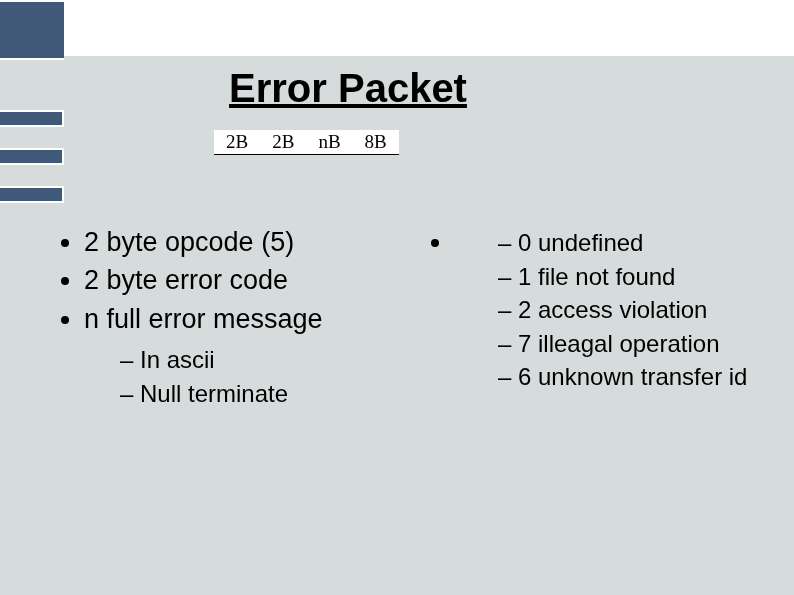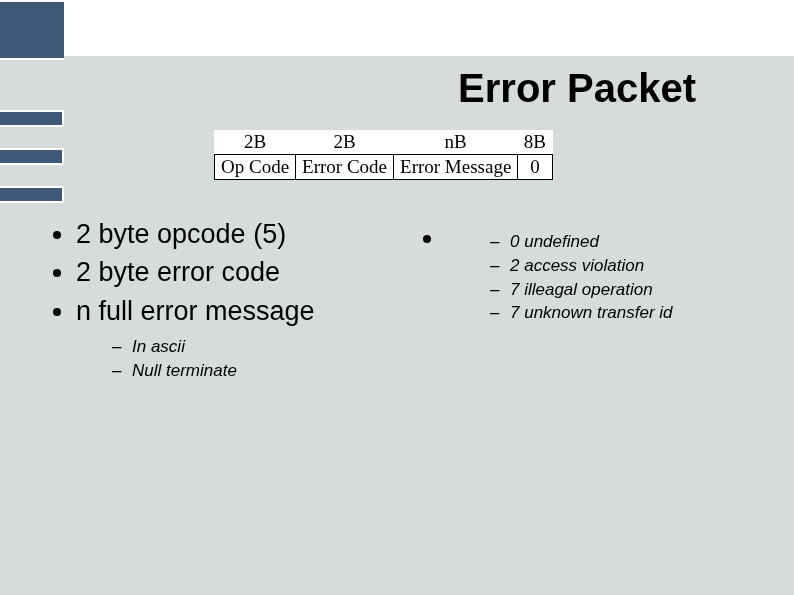--- a/index.html
+++ b/index.html
@@ -48,37 +48,38 @@
   }
   .stub.s1 { top: 110px; }
   .stub.s2 { top: 148px; }
   .stub.s3 { top: 186px; }
 
   .title {
     position: absolute;
     top: 66px;
     left: 0;
     width: 696px;
-    text-align: right;
+    text-align: center;
     font-size: 40px;
     font-weight: bold;
     color: #000000;
+    text-decoration: underline;
   }
 
   
   .pkt-table {
     position: absolute;
     top: 130px;
     left: 214px;
     border-collapse: collapse;
     background: #ffffff;
   }
   .pkt-table td {
     border: 1px solid #000;
-    padding: 1px 6px;
+    padding: 1px 12px;
     font-family: "Times New Roman", Times, serif;
     font-size: 19px;
     text-align: center;
     white-space: nowrap;
   }
   .pkt-table tr.sizes td {
     border-left: none;
     border-right: none;
     border-top: none;
     border-bottom: 1px solid #000;
@@ -97,41 +98,40 @@
     flex-direction: row;
   }
   .col {
     flex: 0 0 auto;
   }
   .col.left { width: 360px; }
   .col.right { width: 370px; margin-left: 10px;}
 
   ul.lvl1 {
     list-style: disc;
-    margin: 0;
+    margin: 8px;
     padding-left: 32px;
   }
   ul.lvl1 > li {
     font-size: 27px;
     color: #000;
     line-height: 1.35;
     margin-bottom: 2px;
   }
   ul.lvl2 {
     list-style: none;
     margin: 6px 0 0 0;
     padding-left: 36px;
   }
   ul.lvl2 > li {
-    font-size: 17px;
+    font-size: 24px;
     color: #000;
     line-height: 1.4;
     position: relative;
     padding-left: 20px;
-    font-style: italic;
   }
   ul.lvl2 > li::before {
     content: "–";
     position: absolute;
     left: 0;
     top: 0;
   }
   .right ul.lvl2 {
     padding-left: 44px;
     margin-top: 4px;
@@ -151,26 +151,20 @@
   <div class="title">Error Packet</div>
 
   <table class="pkt-table">
     <tbody>
         <tr class="sizes">
       <td>2B</td>
       <td>2B</td>
       <td>nB</td>
       <td>8B</td>
     </tr>
-    <tr class="fields">
-      <td>Op Code</td>
-      <td>Error Code</td>
-      <td>Error Message</td>
-      <td>0</td>
-    </tr>
   </tbody>
     </table>
 
   <div class="content">
     <div class="col left">
       <ul class="lvl1">
         <li>2 byte opcode (5)</li>
         <li>2 byte error code</li>
         <li>
           <span>n full error message</span>
@@ -179,21 +173,22 @@
             <li>Null terminate</li>
           </ul>
         </li>
       </ul>
     </div>
     <div class="col right">
       <ul class="lvl1">
         <li>
           <ul class="lvl2">
             <li>0 undefined</li>
+            <li>1 file not found</li>
             <li>2 access violation</li>
             <li>7 illeagal operation</li>
-            <li>7 unknown transfer id</li>
+            <li>6 unknown transfer id</li>
           </ul>
         </li>
       </ul>
     </div>
   </div>
 </div>
 
 </body></html>

